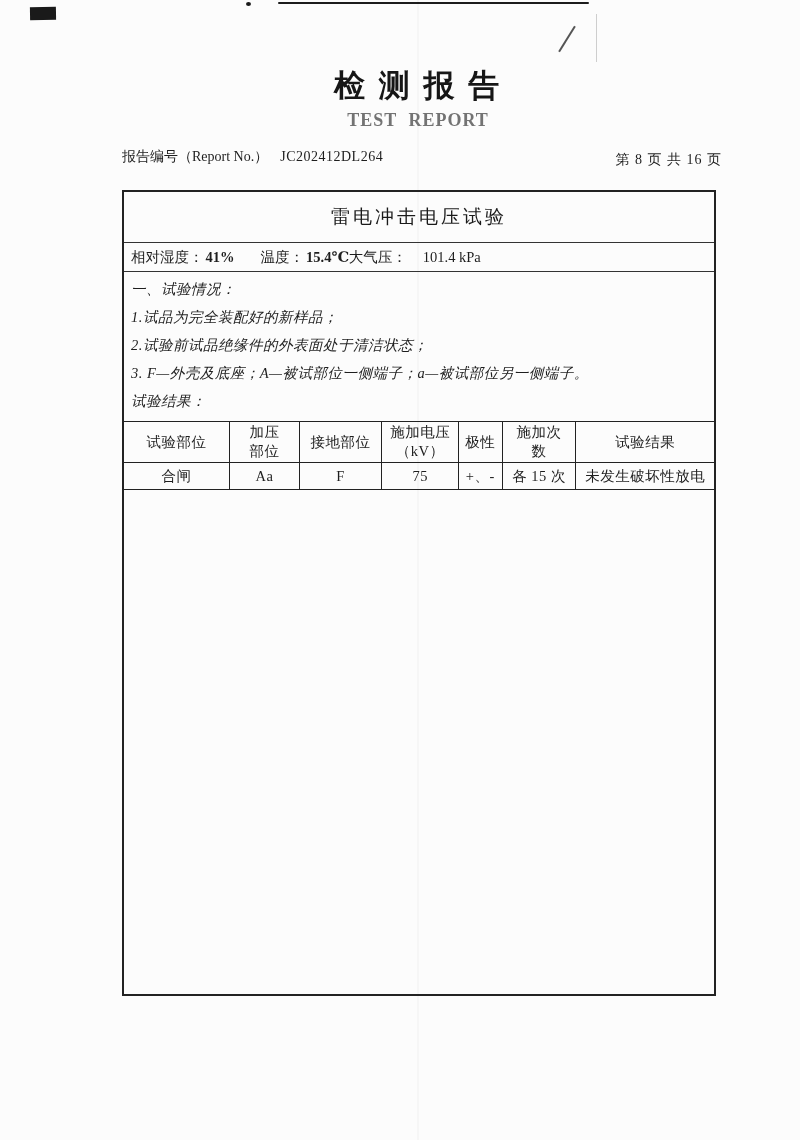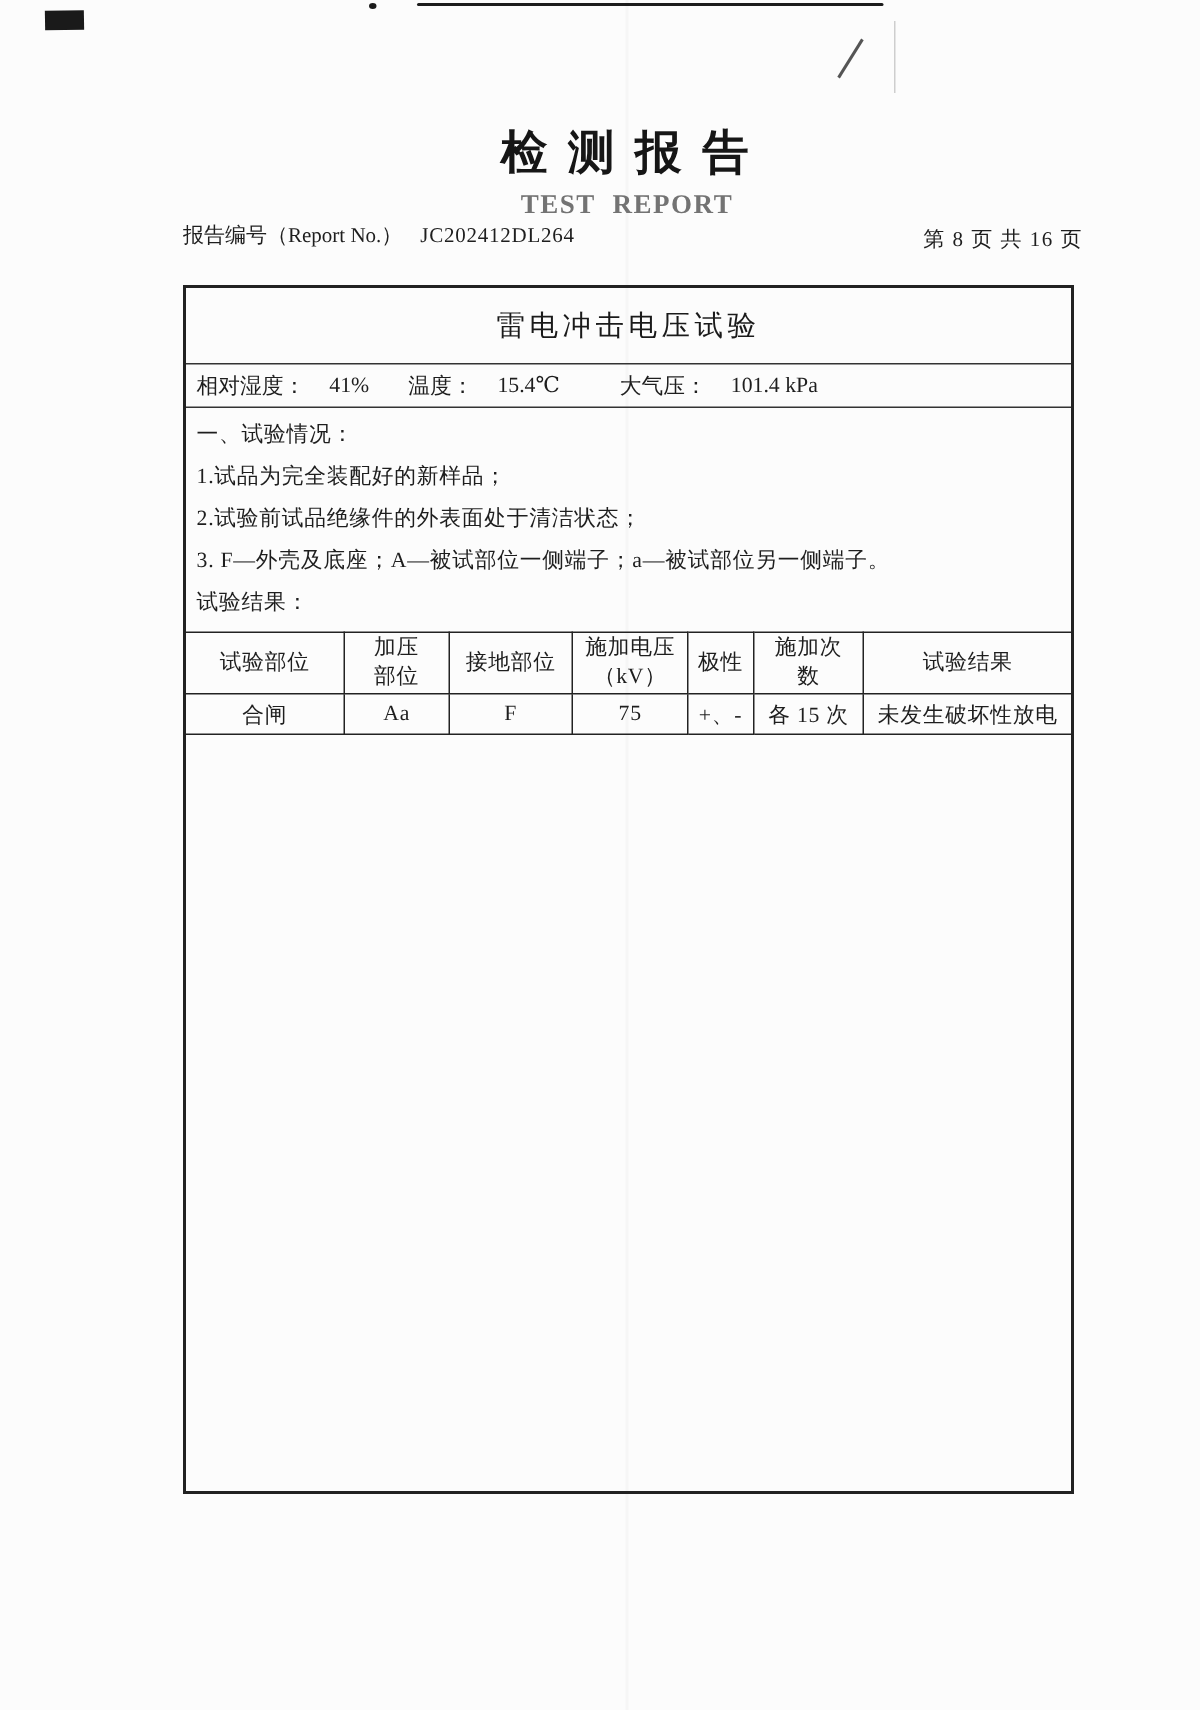--- a/index.html
+++ b/index.html
@@ -16,21 +16,21 @@
   
   .artifact { position: absolute; background: #1a1a1a; }
   .artifact-square { left: 30px; top: 7px; width: 26px; height: 13px; transform: rotate(-1deg); }
   .artifact-dot { left: 246px; top: 2px; width: 5px; height: 4px; border-radius: 50%; }
   .artifact-hline { left: 278px; top: 2px; width: 311px; height: 2px; border-radius: 2px; background: #1c1c1c; }
   .artifact-tick { left: 566px; top: 24px; width: 2px; height: 30px; background: #555; transform: rotate(32deg); }
   .artifact-scratch { left: 596px; top: 14px; width: 1px; height: 48px; background: rgba(0,0,0,0.18); }
   .fold-line { position: absolute; left: 417px; top: 0; width: 2px; height: 1140px; background: rgba(0,0,0,0.022); }
 
   
-  .header-zone { position: absolute; left: 122px; top: 84px; width: 592px; text-align: center; }
+  .header-zone { position: absolute; left: 122px; top: 68px; width: 592px; text-align: center; }
   .title-cn {
     font-size: 31px; font-weight: bold; letter-spacing: 3px;
     color: #161616; line-height: 36px;
   }
   .title-en {
     margin-top: 6px;
     font-size: 18px; font-weight: bold; letter-spacing: 1px; word-spacing: 6px;
     color: #737373; line-height: 20px;
   }
   .meta-row { position: absolute; left: 0; top: 148px; width: 800px; height: 20px; font-size: 14px; }
@@ -48,29 +48,29 @@
   .box-title {
     height: 51px; border-bottom: 1px solid #333;
     display: flex; align-items: center; justify-content: center;
     font-size: 19px; letter-spacing: 3px; color: #1a1a1a;
   }
   .env-row {
     height: 29px; border-bottom: 1px solid #333;
     display: flex; align-items: center;
     padding-left: 7px; font-size: 14.5px; white-space: nowrap;
   }
-  .env-row .gap-s { margin-left: 16px; }
+  .env-row .gap-s { margin-left: 2px; font-weight: bold; }
   .env-row .gap-m { margin-left: 26px; }
-  .env-row .gap-l { margin-left: 40px; }
+  .env-row .gap-l { }
   .env-row .gap-v { margin-left: 16px; }
 
   .notes-zone { padding: 3px 0 0 7px; }
   .note-line {
     height: 28px; display: flex; align-items: center;
-    font-size: 14.5px; letter-spacing: 0.5px; white-space: nowrap;
+    font-size: 14.5px; letter-spacing: 0.5px; white-space: nowrap; font-style: italic;
   }
 
   
   table.results {
     width: calc(100% + 0px);
     margin-top: 6px;
     border-collapse: collapse;
     table-layout: fixed;
     font-size: 14.5px;
   }

